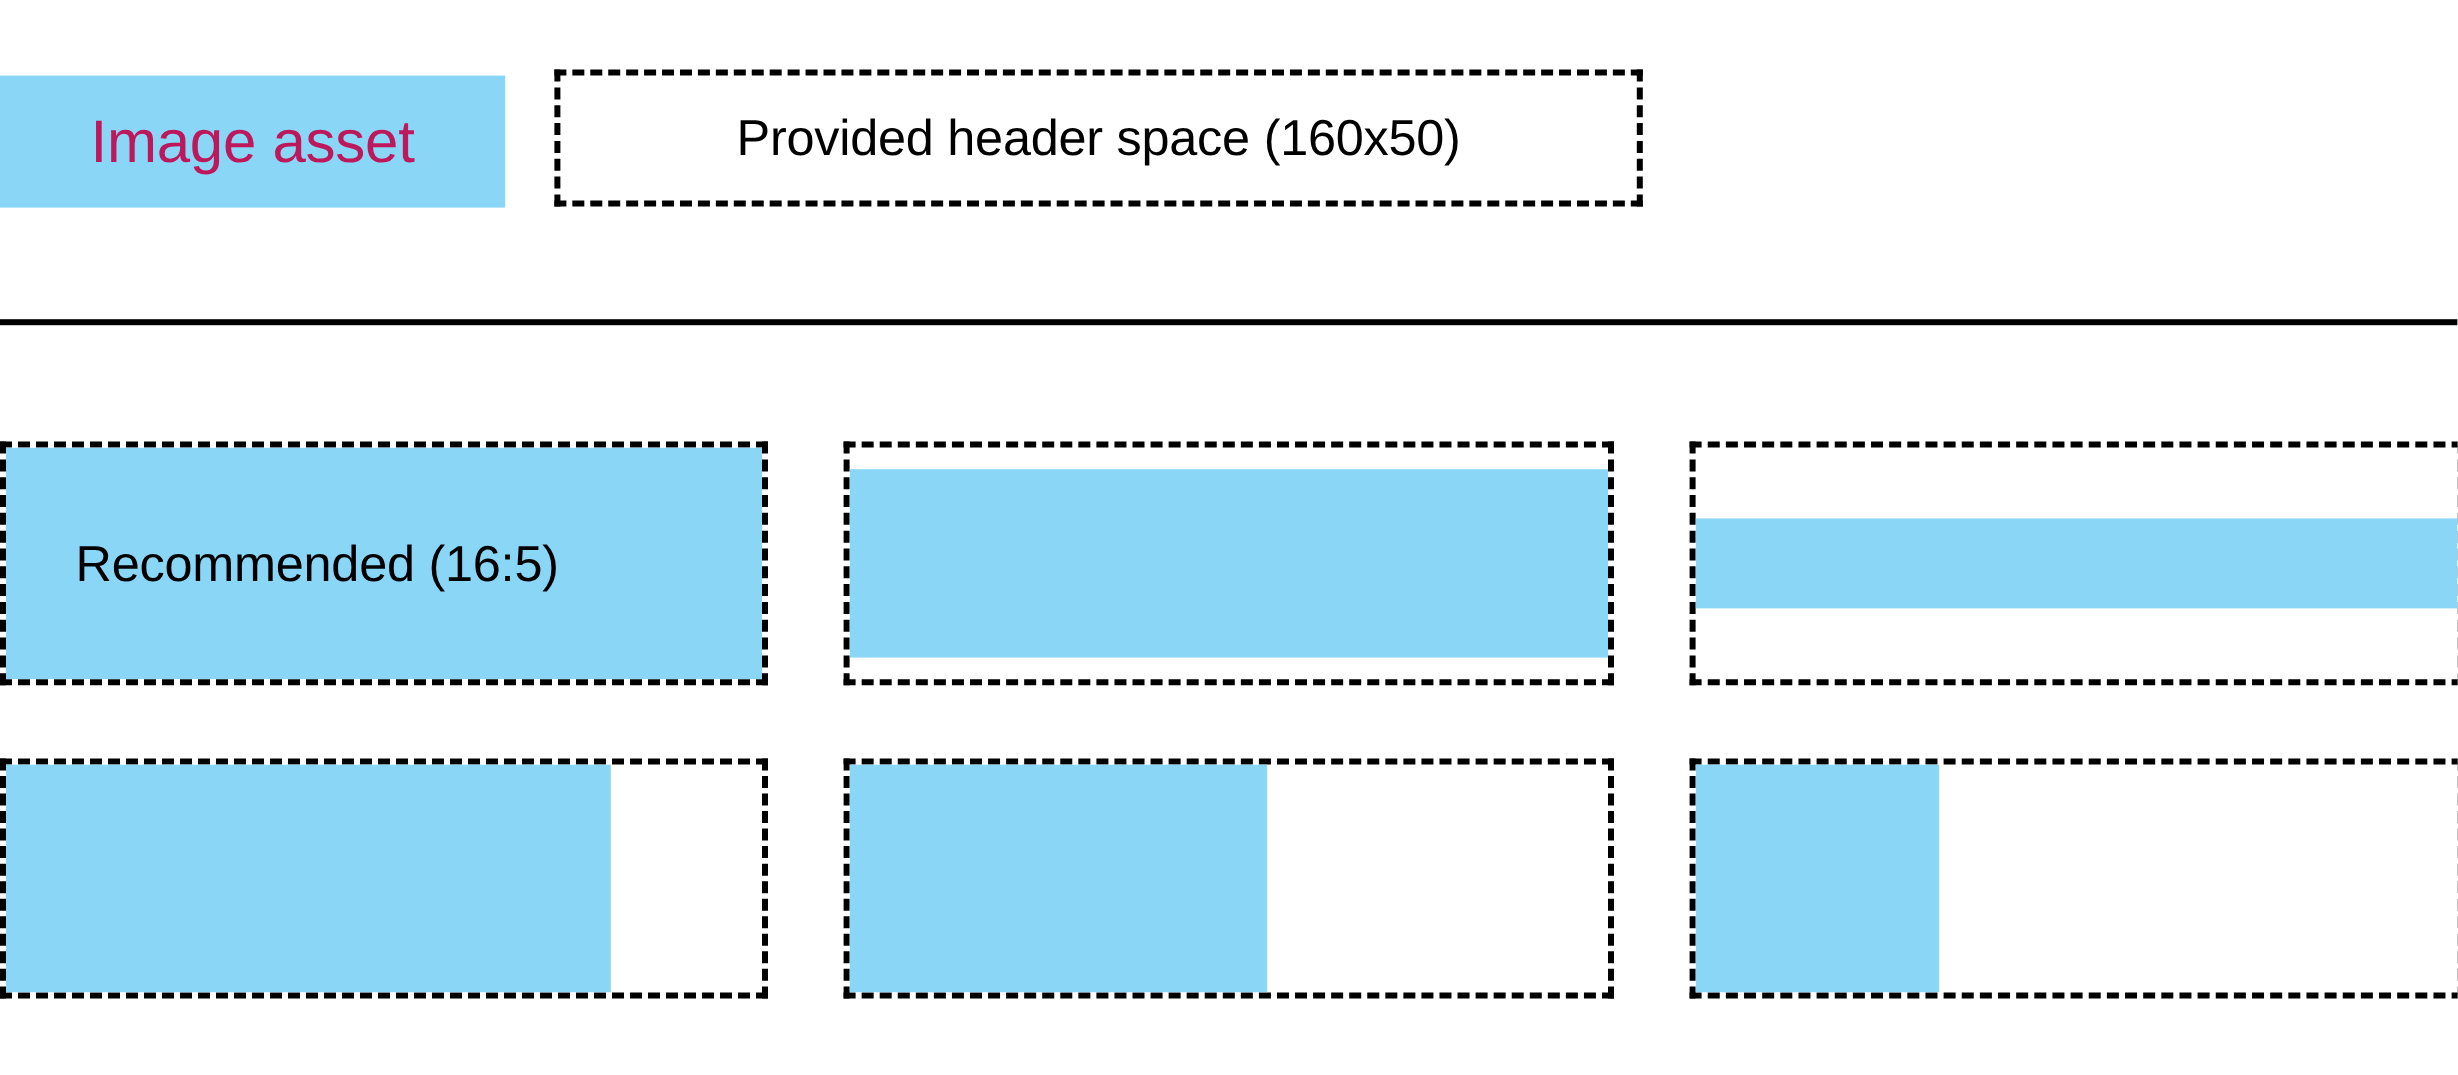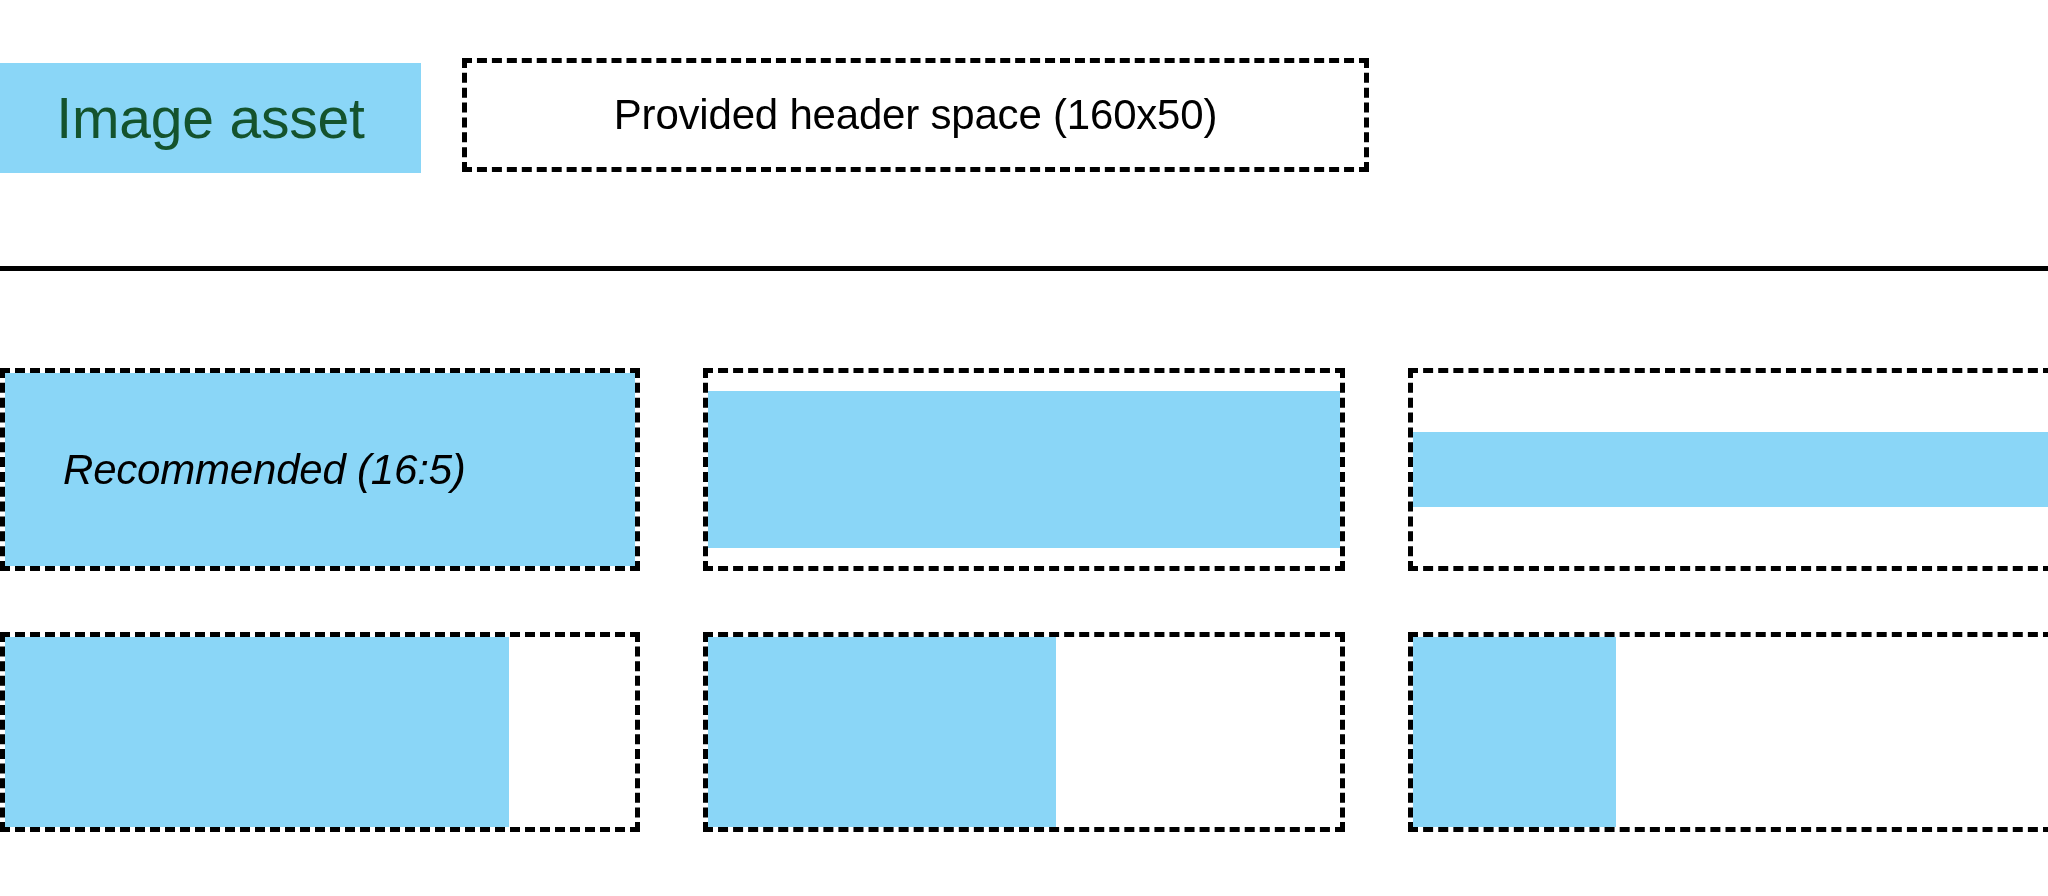--- a/index.html
+++ b/index.html
@@ -39,23 +39,23 @@
     top: 63px;
     width: 421px;
     height: 110px;
     background: #8AD6F7;
     display: flex;
     align-items: center;
     justify-content: center;
     box-sizing: border-box;
   }
   .asset-swatch-label {
-    font-size: 57px;
+    font-size: 50px;
     line-height: 1;
-    color: #14532d;
+    color: #be185d;
     white-space: nowrap;
     letter-spacing: -0.2px;
   }
 
   .header-space-box {
     position: absolute;
     left: 462px;
     top: 58px;
     width: 907px;
     height: 114px;
@@ -91,21 +91,21 @@
     top: 368px;
     width: 2048px;
     height: 528px;
   }
 
   .sample-row {
     position: absolute;
     left: 0;
     width: 2048px;
   }
-  .sample-row.row-0 { top: 0px;   height: 203px; font-style: italic; }
+  .sample-row.row-0 { top: 0px;   height: 203px; }
   .sample-row.row-1 { top: 264px; height: 200px; }
 
   .sample-cell {
     position: absolute;
     top: 0;
     height: 100%;
     border: 5px dashed #000000;
     box-sizing: border-box;
     background: #ffffff;
     overflow: hidden;

